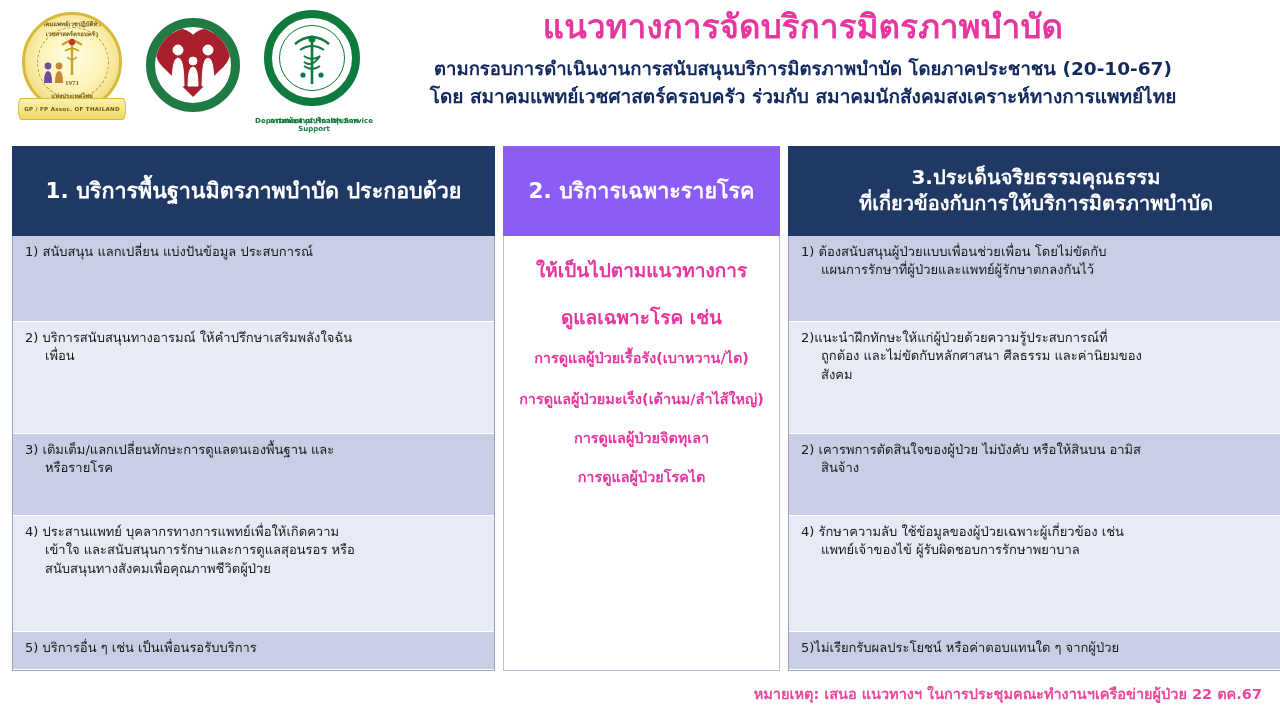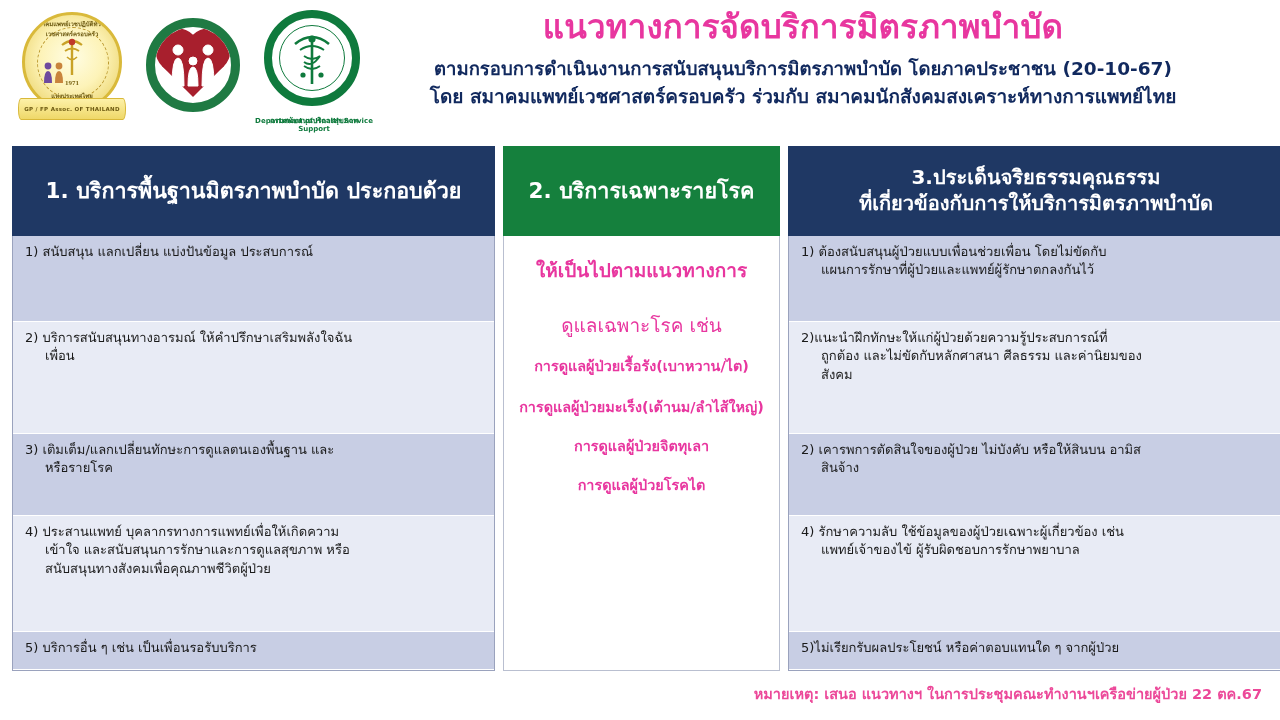--- a/index.html
+++ b/index.html
@@ -181,21 +181,21 @@
     display: flex;
     align-items: center;
     justify-content: center;
     text-align: center;
     color: #ffffff;
     font-weight: bold;
     padding: 4px 8px;
     line-height: 1.28;
   }
   .hdr-navy { background: #1f3864; }
-  .hdr-green { background: #15803d; }
+  .hdr-green { background: #8b5cf6; }
   .hdr-1 { font-size: 21.5px; }
   .hdr-2 { font-size: 21.5px; }
   .hdr-3 { font-size: 20px; }
 
   .col-body { display: flex; flex-direction: column; }
 
   .cell {
     padding: 7px 10px 7px 12px;
     color: #1a1a1a;
     font-size: 13px;
@@ -222,22 +222,22 @@
     border-bottom: 1px solid #b9bfd0;
     padding: 12px 4px 0 4px;
     text-align: center;
     color: #e8369f;
   }
   .mid-lead {
     font-size: 19px; font-weight: bold; line-height: 1.3;
     margin-top: 10px;
   }
   .mid-lead2 {
-    font-size: 19px; font-weight: normal; line-height: 1.3;
-    margin-top: 30px;
+    font-size: 19px; font-weight: bold; line-height: 1.3;
+    margin-top: 22px;
   }
   .mid-item {
     font-size: 14.4px; font-weight: bold; line-height: 1.3;
     margin-top: 20px;
   }
   .mid-item.m2 { margin-top: 22px; }
 
   
   .col-frame {
     border-left: 1px solid #9aa2bd;
@@ -348,21 +348,21 @@
       <div class="cell band-b r2">
         <span class="ind">2) บริการสนับสนุนทางอารมณ์  ให้คำปรึกษาเสริมพลังใจฉัน</span>
         <span class="ind2">เพื่อน</span>
       </div>
       <div class="cell band-a r3">
         <span class="ind">3) เติมเต็ม/แลกเปลี่ยนทักษะการดูแลตนเองพื้นฐาน  และ</span>
         <span class="ind2">หรือรายโรค</span>
       </div>
       <div class="cell band-b r4">
         <span class="ind">4) ประสานแพทย์  บุคลากรทางการแพทย์เพื่อให้เกิดความ</span>
-        <span class="ind2">เข้าใจ และสนับสนุนการรักษาและการดูแลสุขภาพ  หรือ</span>
+        <span class="ind2">เข้าใจ และสนับสนุนการรักษาและการดูแลสุอนรอร  หรือ</span>
         <span class="ind2">สนับสนุนทางสังคมเพื่อคุณภาพชีวิตผู้ป่วย</span>
       </div>
       <div class="cell band-a r5">
         <span class="ind">5) บริการอื่น ๆ เช่น เป็นเพื่อนรอรับบริการ</span>
       </div>
     </div>
 
     <div class="mid-body">
       <div class="mid-lead">ให้เป็นไปตามแนวทางการ</div>
       <div class="mid-lead2">ดูแลเฉพาะโรค เช่น</div>

